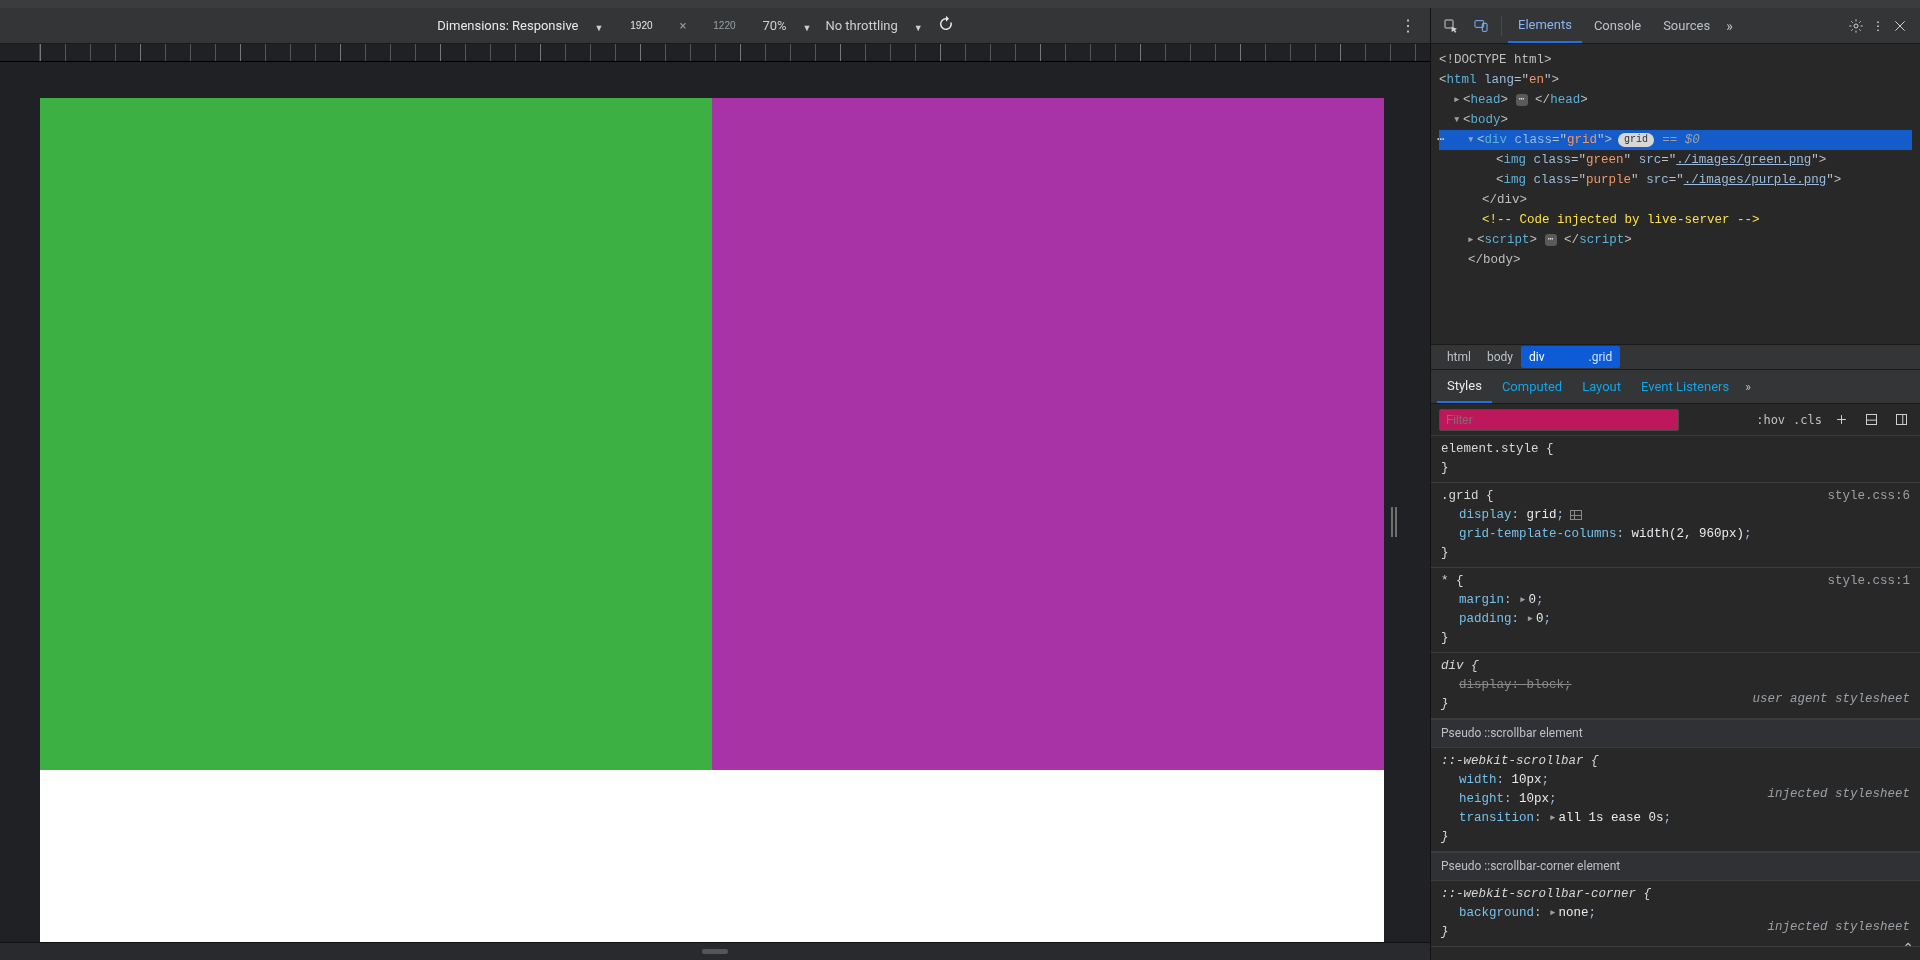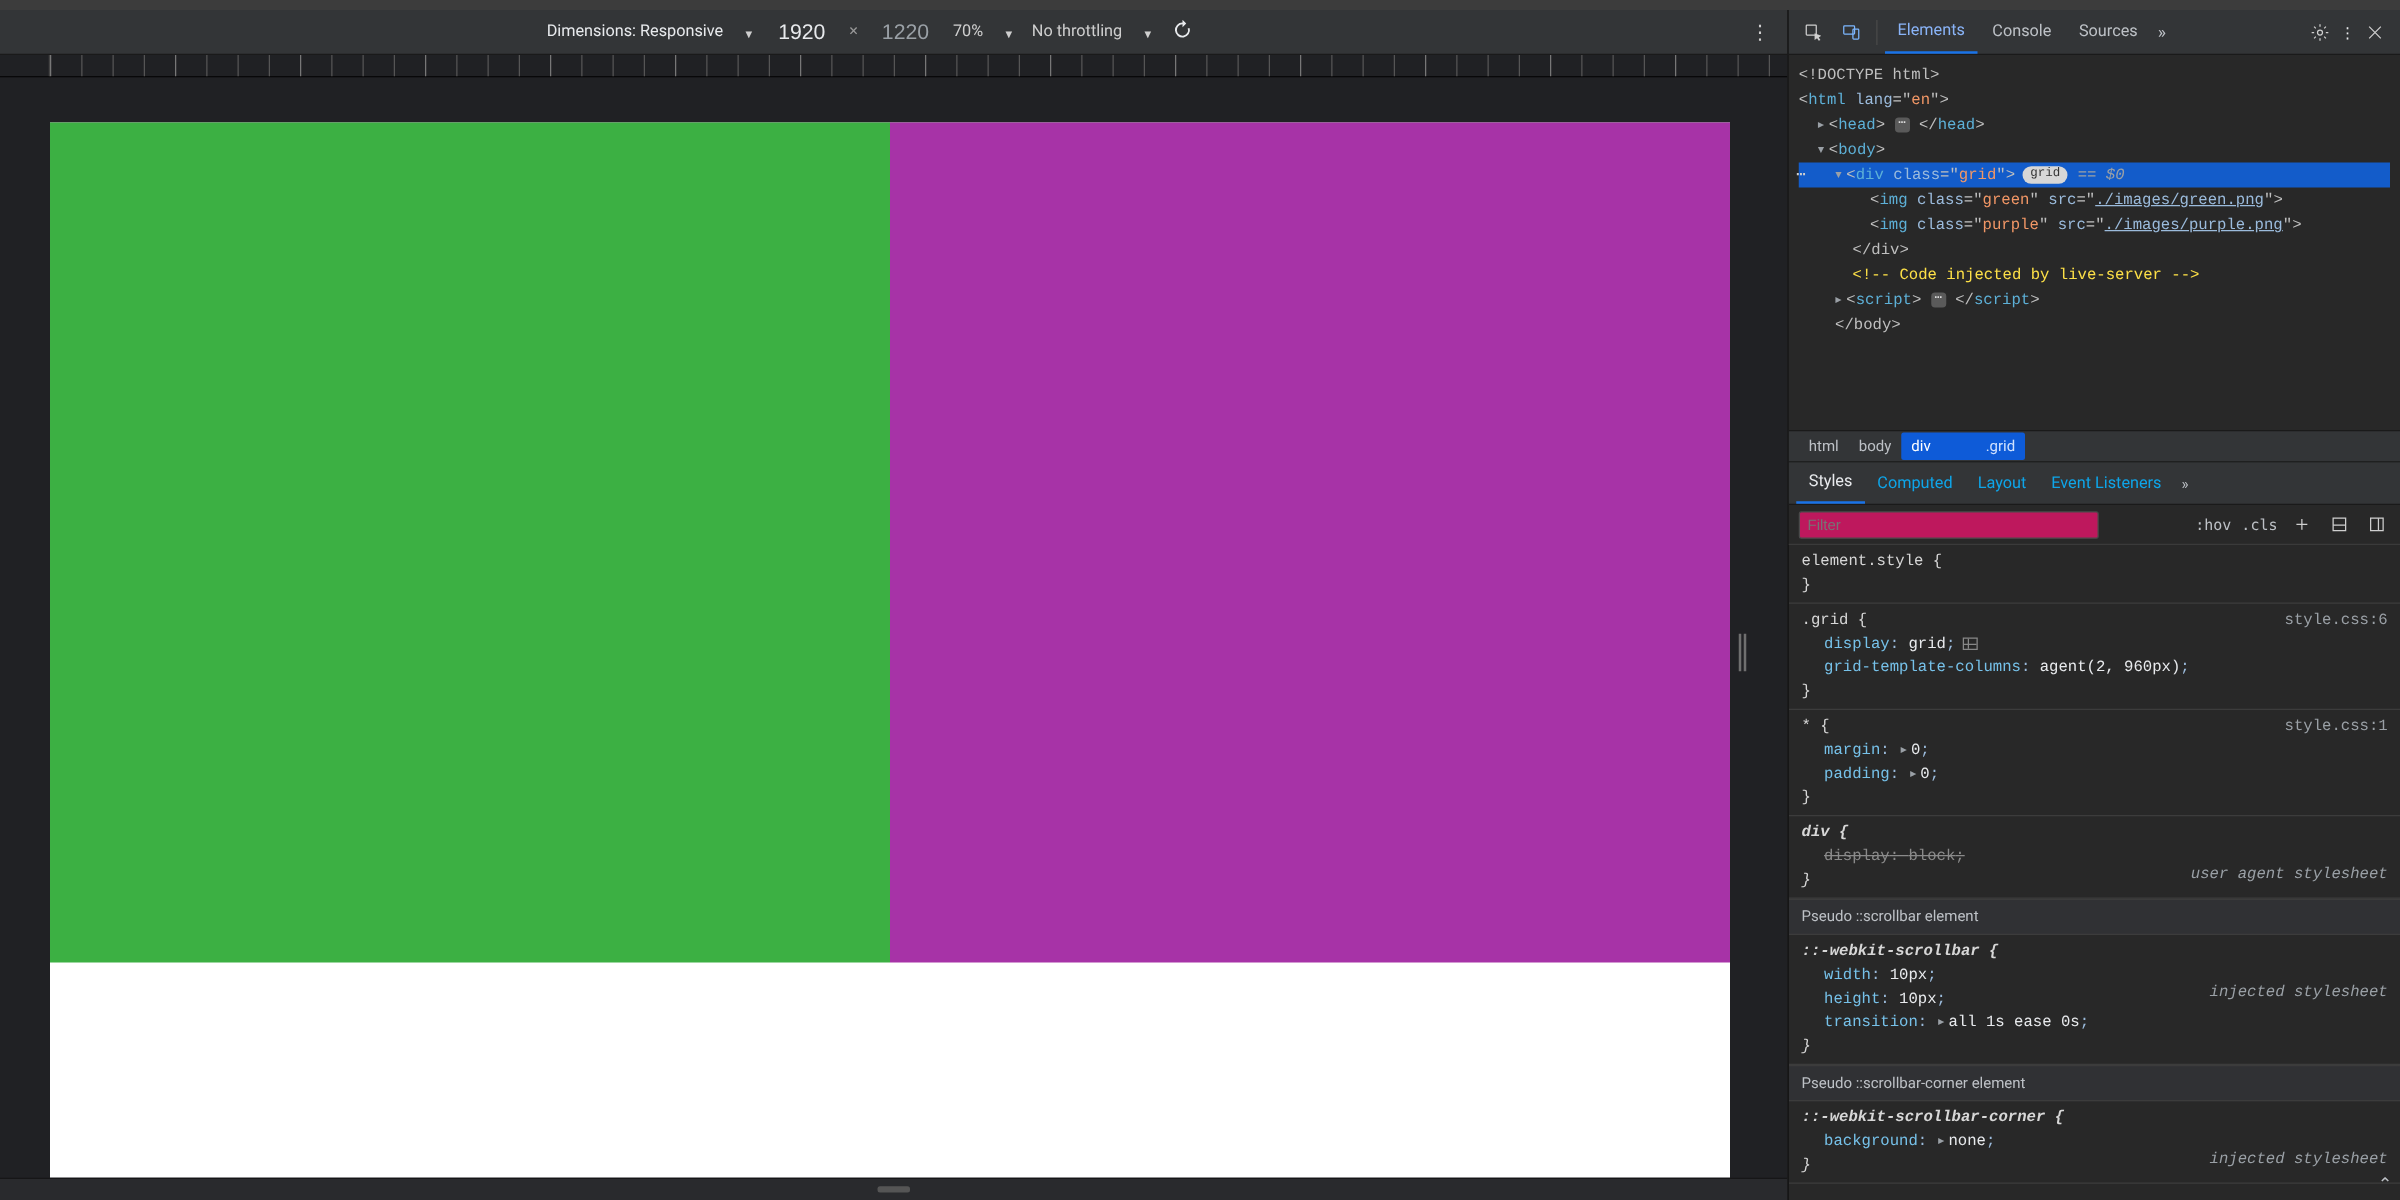--- a/index.html
+++ b/index.html
@@ -31,21 +31,21 @@
     align-items: center;
     gap: 14px;
     padding: 0 10px;
     color: #cfcfcf;
     font-size: 13px;
   }
   .device-toolbar .spacer { flex: 1; }
   .device-toolbar .dim-label { color: #e8eaed; }
   .device-toolbar .dim-input {
     width: 48px; text-align: center; background: transparent; border: none;
-    color: #e8eaed; font-size: 17px;
+    color: #e8eaed; font-size: 10px;
   }
   .device-toolbar .dim-input.muted { color: #9aa0a6; }
   .device-toolbar .times { color: #999; }
   .device-toolbar .dd { display: inline-flex; align-items: flex-end; gap: 16px; cursor: pointer; }
   .device-toolbar .tri { font-size: 9px; color: #cfcfcf; }
   .device-toolbar .rotate-icon svg { width: 18px; height: 18px; fill: #e8eaed; }
   .device-toolbar .kebab { font-size: 16px; color: #cfcfcf; cursor: pointer; padding: 0 4px; }
 
   .rulers { height: 18px; background: #202124; display: flex; border-bottom: 1px solid #000; }
   .rulers .corner { width: 40px; border-right: 1px solid #444; }
@@ -185,21 +185,21 @@
   .rules {
     flex: 1; overflow-y: auto; background: #282828;
     font-family: Menlo, Consolas, "Courier New", monospace;
     font-size: 12.5px; line-height: 19px;
     padding-bottom: 40px;
   }
   .rule { padding: 4px 10px; border-bottom: 1px solid #3c3c3c; position: relative; }
   .rule .src { position: absolute; right: 10px; top: 4px; color: #9aa0a6; font-style: normal; }
   .rule .src.ua { font-style: italic; margin-top: 33px; }
   .rule .sel { color: #d7d7d7; }
-  .rule .sel.ua { font-style: italic; font-weight: bold; }
+  .rule .sel.ua { font-style: italic; }
   .rule .brace { color: #d7d7d7; }
   .rule .prop { color: #9bbbdc; padding-left: 18px; display: block; }
   .rule .prop .name { color: #76c1e9; }
   .rule .prop .val { color: #e8eaed; }
   .rule .prop.struck { text-decoration: line-through; color: #8a8a8a; }
   .rule .prop.struck .name, .rule .prop.struck .val { color: #8a8a8a; }
   .rule .prop .expand { color: #9aa0a6; margin-right: 2px; }
   .rule .gridico { display:inline-block; width:12px; height:10px; border:1px solid #888; position:relative; margin-left:6px; vertical-align:middle; }
   .rule .gridico::before, .rule .gridico::after { content:""; position:absolute; background:#888; }
   .rule .gridico::before { left:3px; top:0; bottom:0; width:1px; }
@@ -424,21 +424,21 @@
 
         <div class="rule">
           <span class="sel">element.style {</span><br>
           <span class="brace">}</span>
         </div>
 
         <div class="rule">
           <span class="src">style.css:6</span>
           <span class="sel">.grid {</span><br>
           <span class="prop"><span class="name">display</span>: <span class="val">grid</span>;<span class="gridico"></span></span>
-          <span class="prop"><span class="name">grid-template-columns</span>: <span class="val">agent(2, 960px)</span>;</span>
+          <span class="prop"><span class="name">grid-template-columns</span>: <span class="val">width(2, 960px)</span>;</span>
           <span class="brace">}</span>
         </div>
 
         <div class="rule">
           <span class="src">style.css:1</span>
           <span class="sel">* {</span><br>
           <span class="prop"><span class="name">margin</span>: <span class="expand">▸</span><span class="val">0</span>;</span>
           <span class="prop"><span class="name">padding</span>: <span class="expand">▸</span><span class="val">0</span>;</span>
           <span class="brace">}</span>
         </div>

